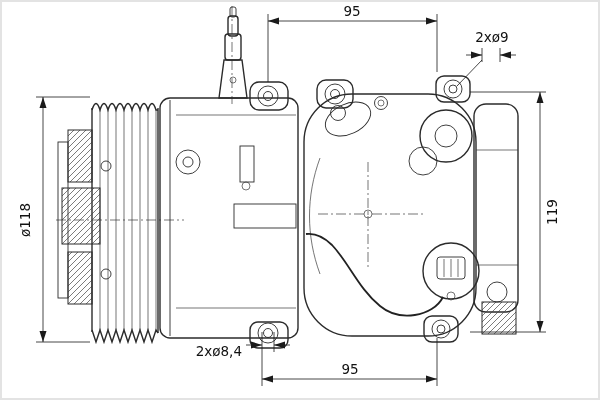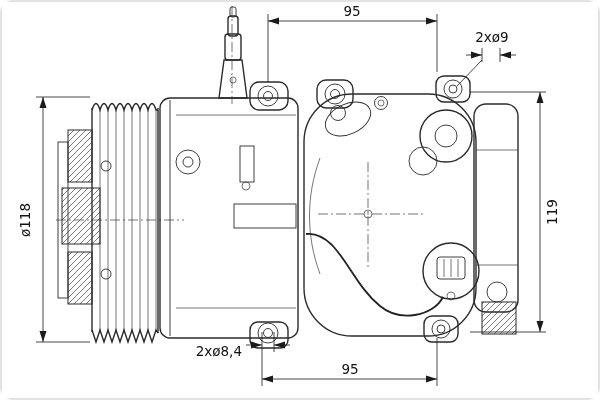--- a/index.html
+++ b/index.html
@@ -1,17 +1,17 @@
 <!DOCTYPE html>
 <html><head>
 <meta charset="utf-8">
 <style>
   html,body { margin:0; padding:0; background:#ffffff; }
   .stage { width:600px; height:400px; position:relative; background:#ffffff; overflow:hidden;
-           font-family:"DejaVu Sans", sans-serif;border-radius:13px; }
+           font-family:"DejaVu Sans", sans-serif; }
   svg { display:block; }
   .outline   { fill:none; stroke:#2b2b2b; stroke-width:1.4; }
   .detail    { fill:none; stroke:#2b2b2b; stroke-width:0.9; }
   .thin      { fill:none; stroke:#3a3a3a; stroke-width:0.7; }
   .dim       { fill:none; stroke:#1a1a1a; stroke-width:0.8; }
   .cline     { fill:none; stroke:#3a3a3a; stroke-width:0.7; stroke-dasharray:10 3 2 3; }
   .arrow     { fill:#1a1a1a; stroke:none; }
   .wire      { fill:none; stroke:#222222; stroke-width:1.8; }
   .hatched   { stroke:#2b2b2b; stroke-width:1; }
   .dim-text  { font-family:"DejaVu Sans", sans-serif; font-size:13.5px; fill:#111111; }

